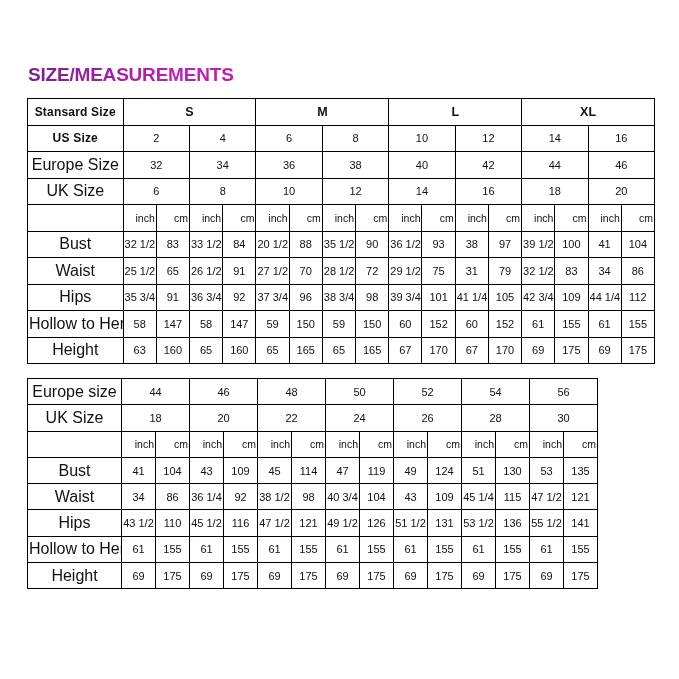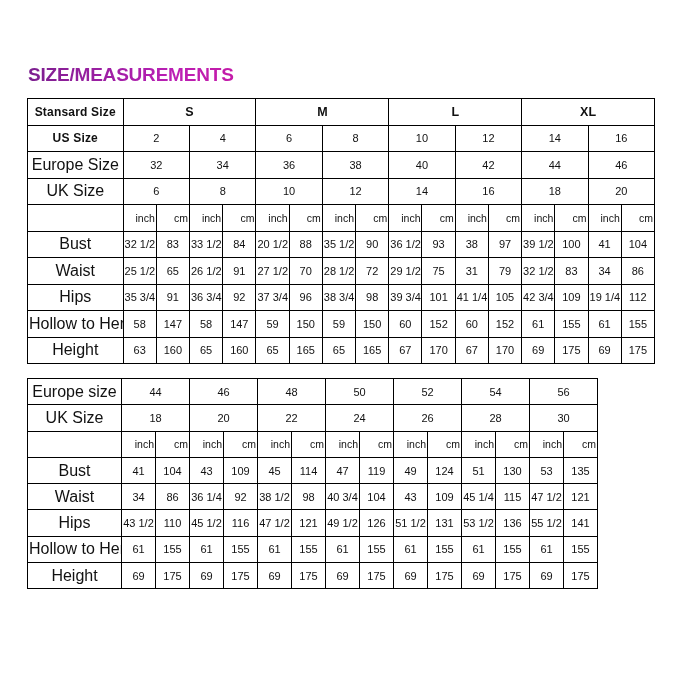--- a/index.html
+++ b/index.html
@@ -227,21 +227,21 @@
           <td>37 3/4</td>
           <td>96</td>
           <td>38 3/4</td>
           <td>98</td>
           <td>39 3/4</td>
           <td>101</td>
           <td>41 1/4</td>
           <td>105</td>
           <td>42 3/4</td>
           <td>109</td>
-          <td>19 1/4</td>
+          <td>44 1/4</td>
           <td>112</td>
         </tr>
         <tr>
           <td class="lbl">Hollow to Hem</td>
           <td>58</td>
           <td>147</td>
           <td>58</td>
           <td>147</td>
           <td>59</td>
           <td>150</td>

